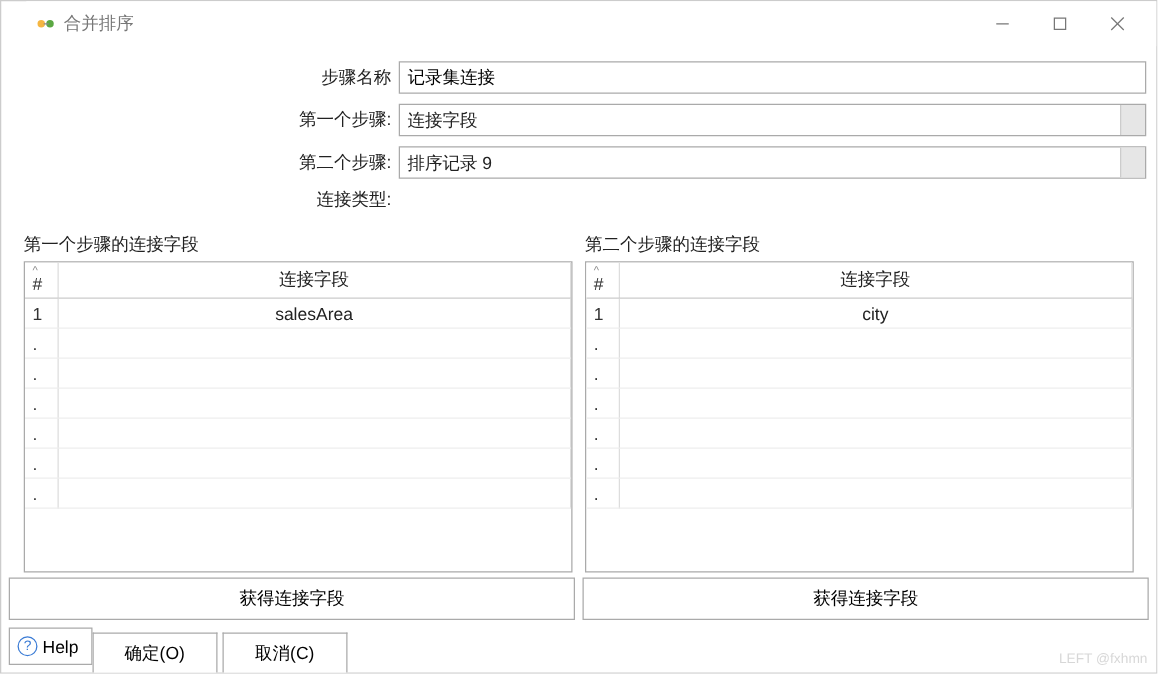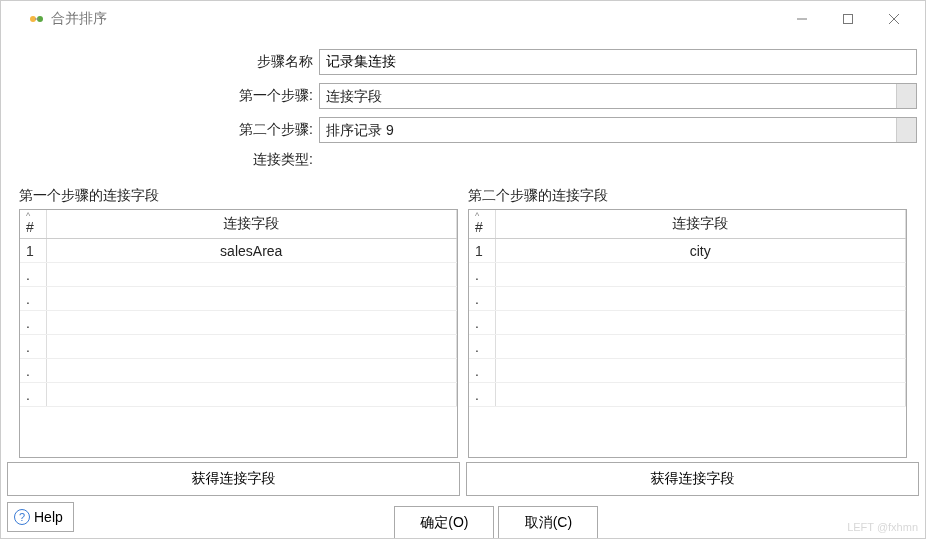--- a/index.html
+++ b/index.html
@@ -196,21 +196,20 @@
     border: 1px solid #3a7bd5;
     border-radius: 50%;
     color: #3a7bd5;
     font-size: 11px;
     line-height: 14px;
     text-align: center;
   }
   .footer-center {
     flex: 1;
     display: flex;
-    justify-content: center;
     gap: 4px;
     padding-top: 4px;
   }
   .dlg-btn {
     min-width: 100px;
     height: 32px;
     border: 1px solid #aaa;
     border-bottom: none;
     background: #fff;
     cursor: pointer;

